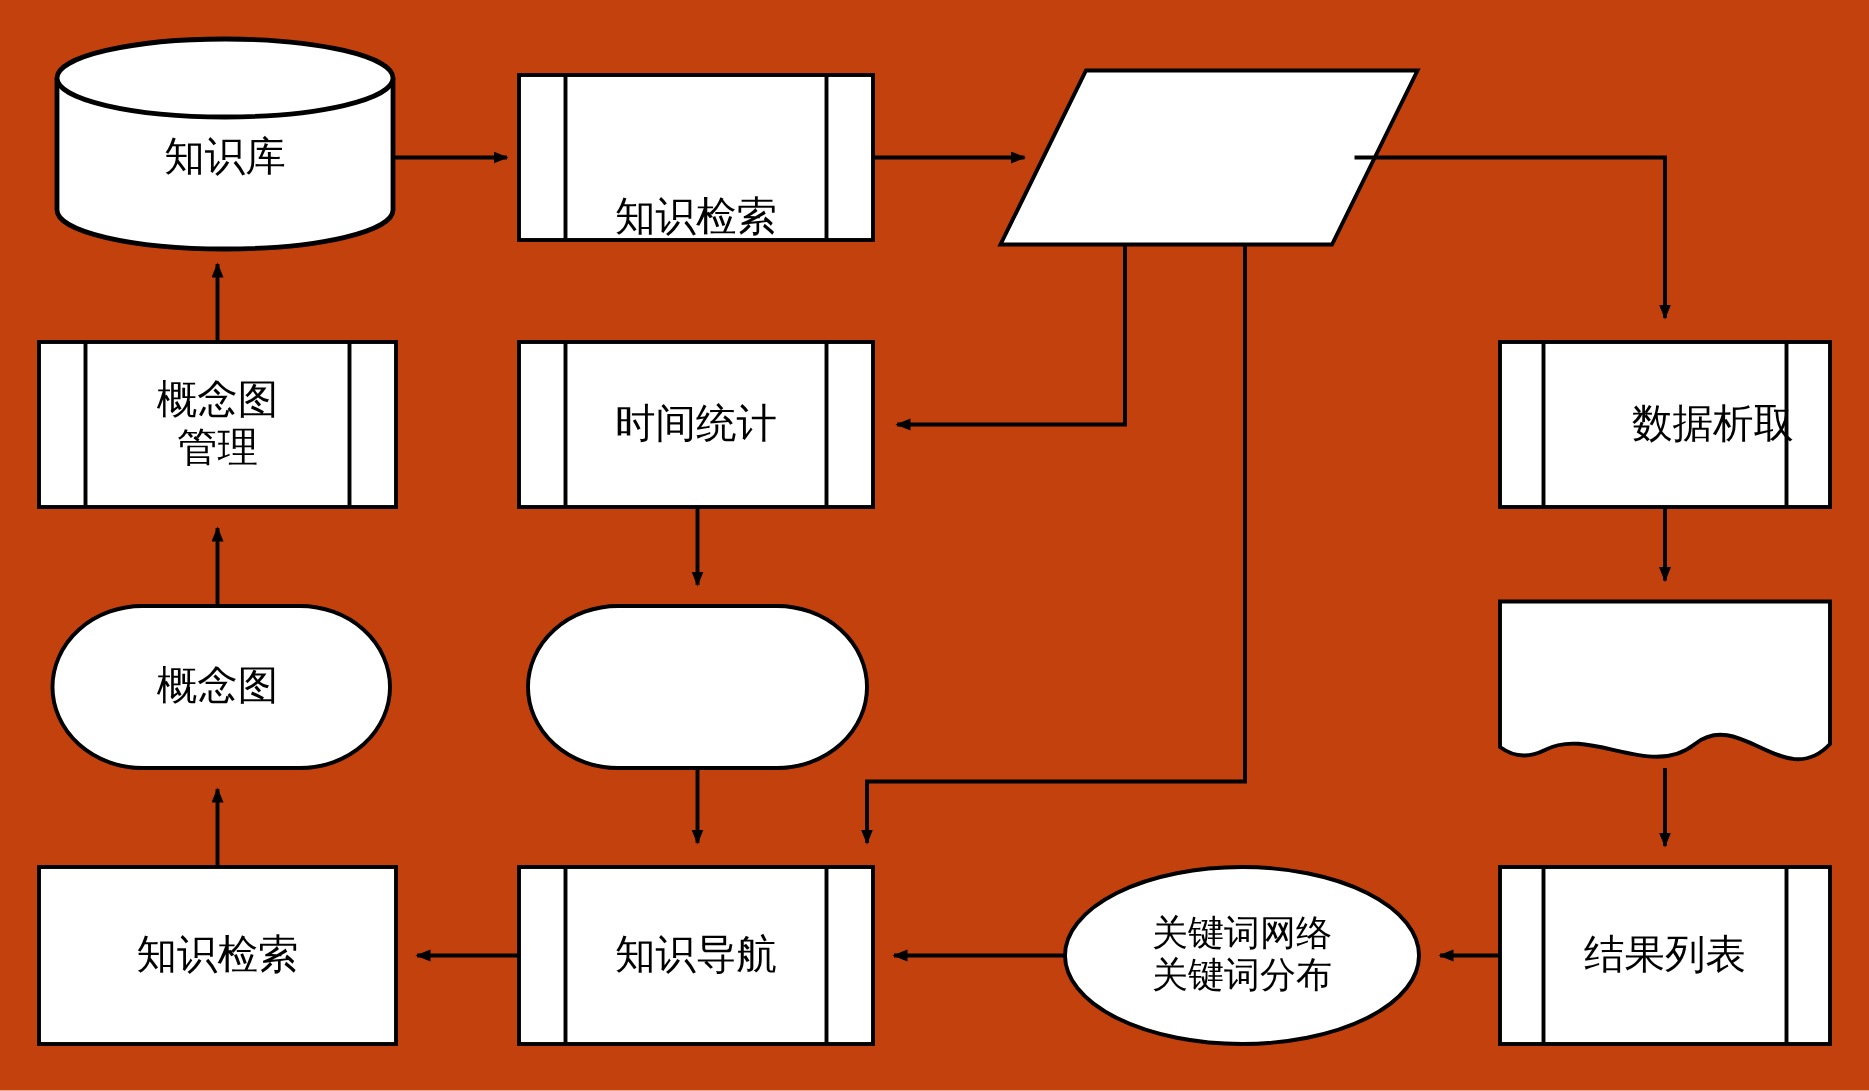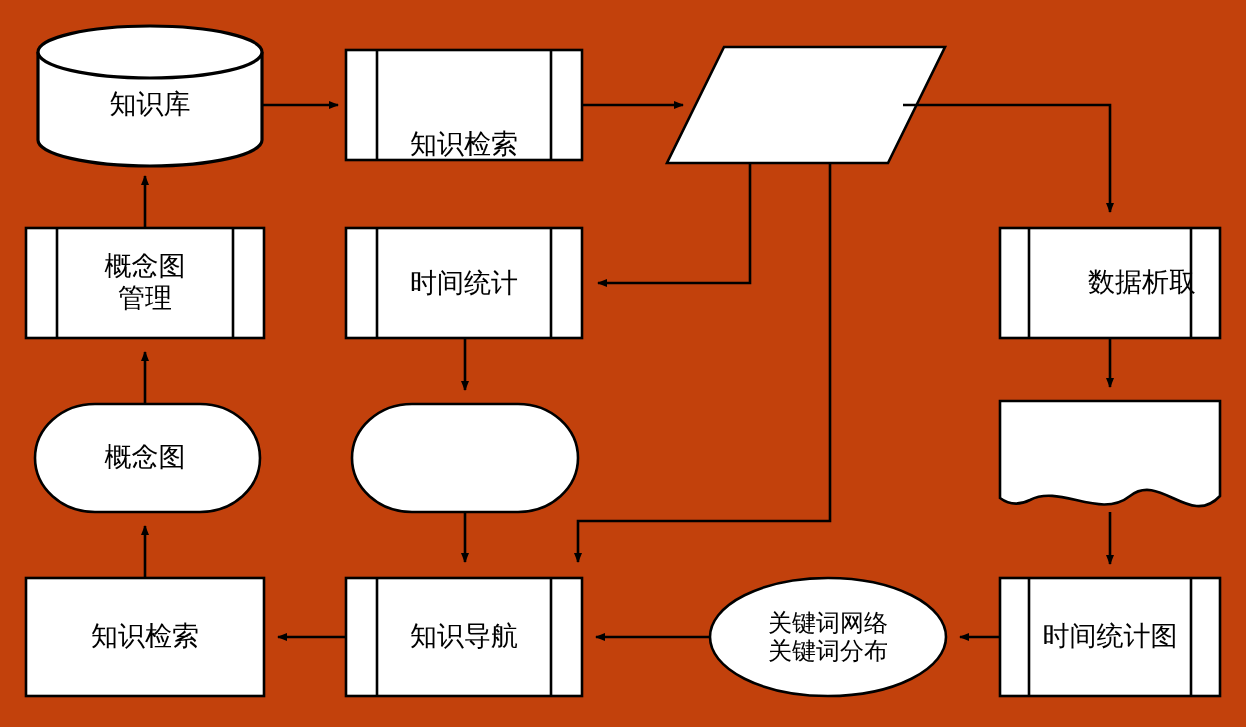--- a/index.html
+++ b/index.html
@@ -170,15 +170,15 @@
 
 
 
   <div class="node-label" style="left:26px;  top:578px; width:238px; height:118px;">知识检索</div>
 
   <div class="node-label" style="left:377px; top:578px; width:174px; height:118px;">知识导航</div>
 
   <div class="node-label small" style="left:710px;top:578px; width:236px; height:118px;">关键词网络
 关键词分布</div>
 
-  <div class="node-label" style="left:1029px;top:578px; width:162px; height:118px;">时间统计图</div>
+  <div class="node-label" style="left:1029px;top:578px; width:162px; height:118px;">结果列表</div>
 
 </div>
 
 </body></html>

